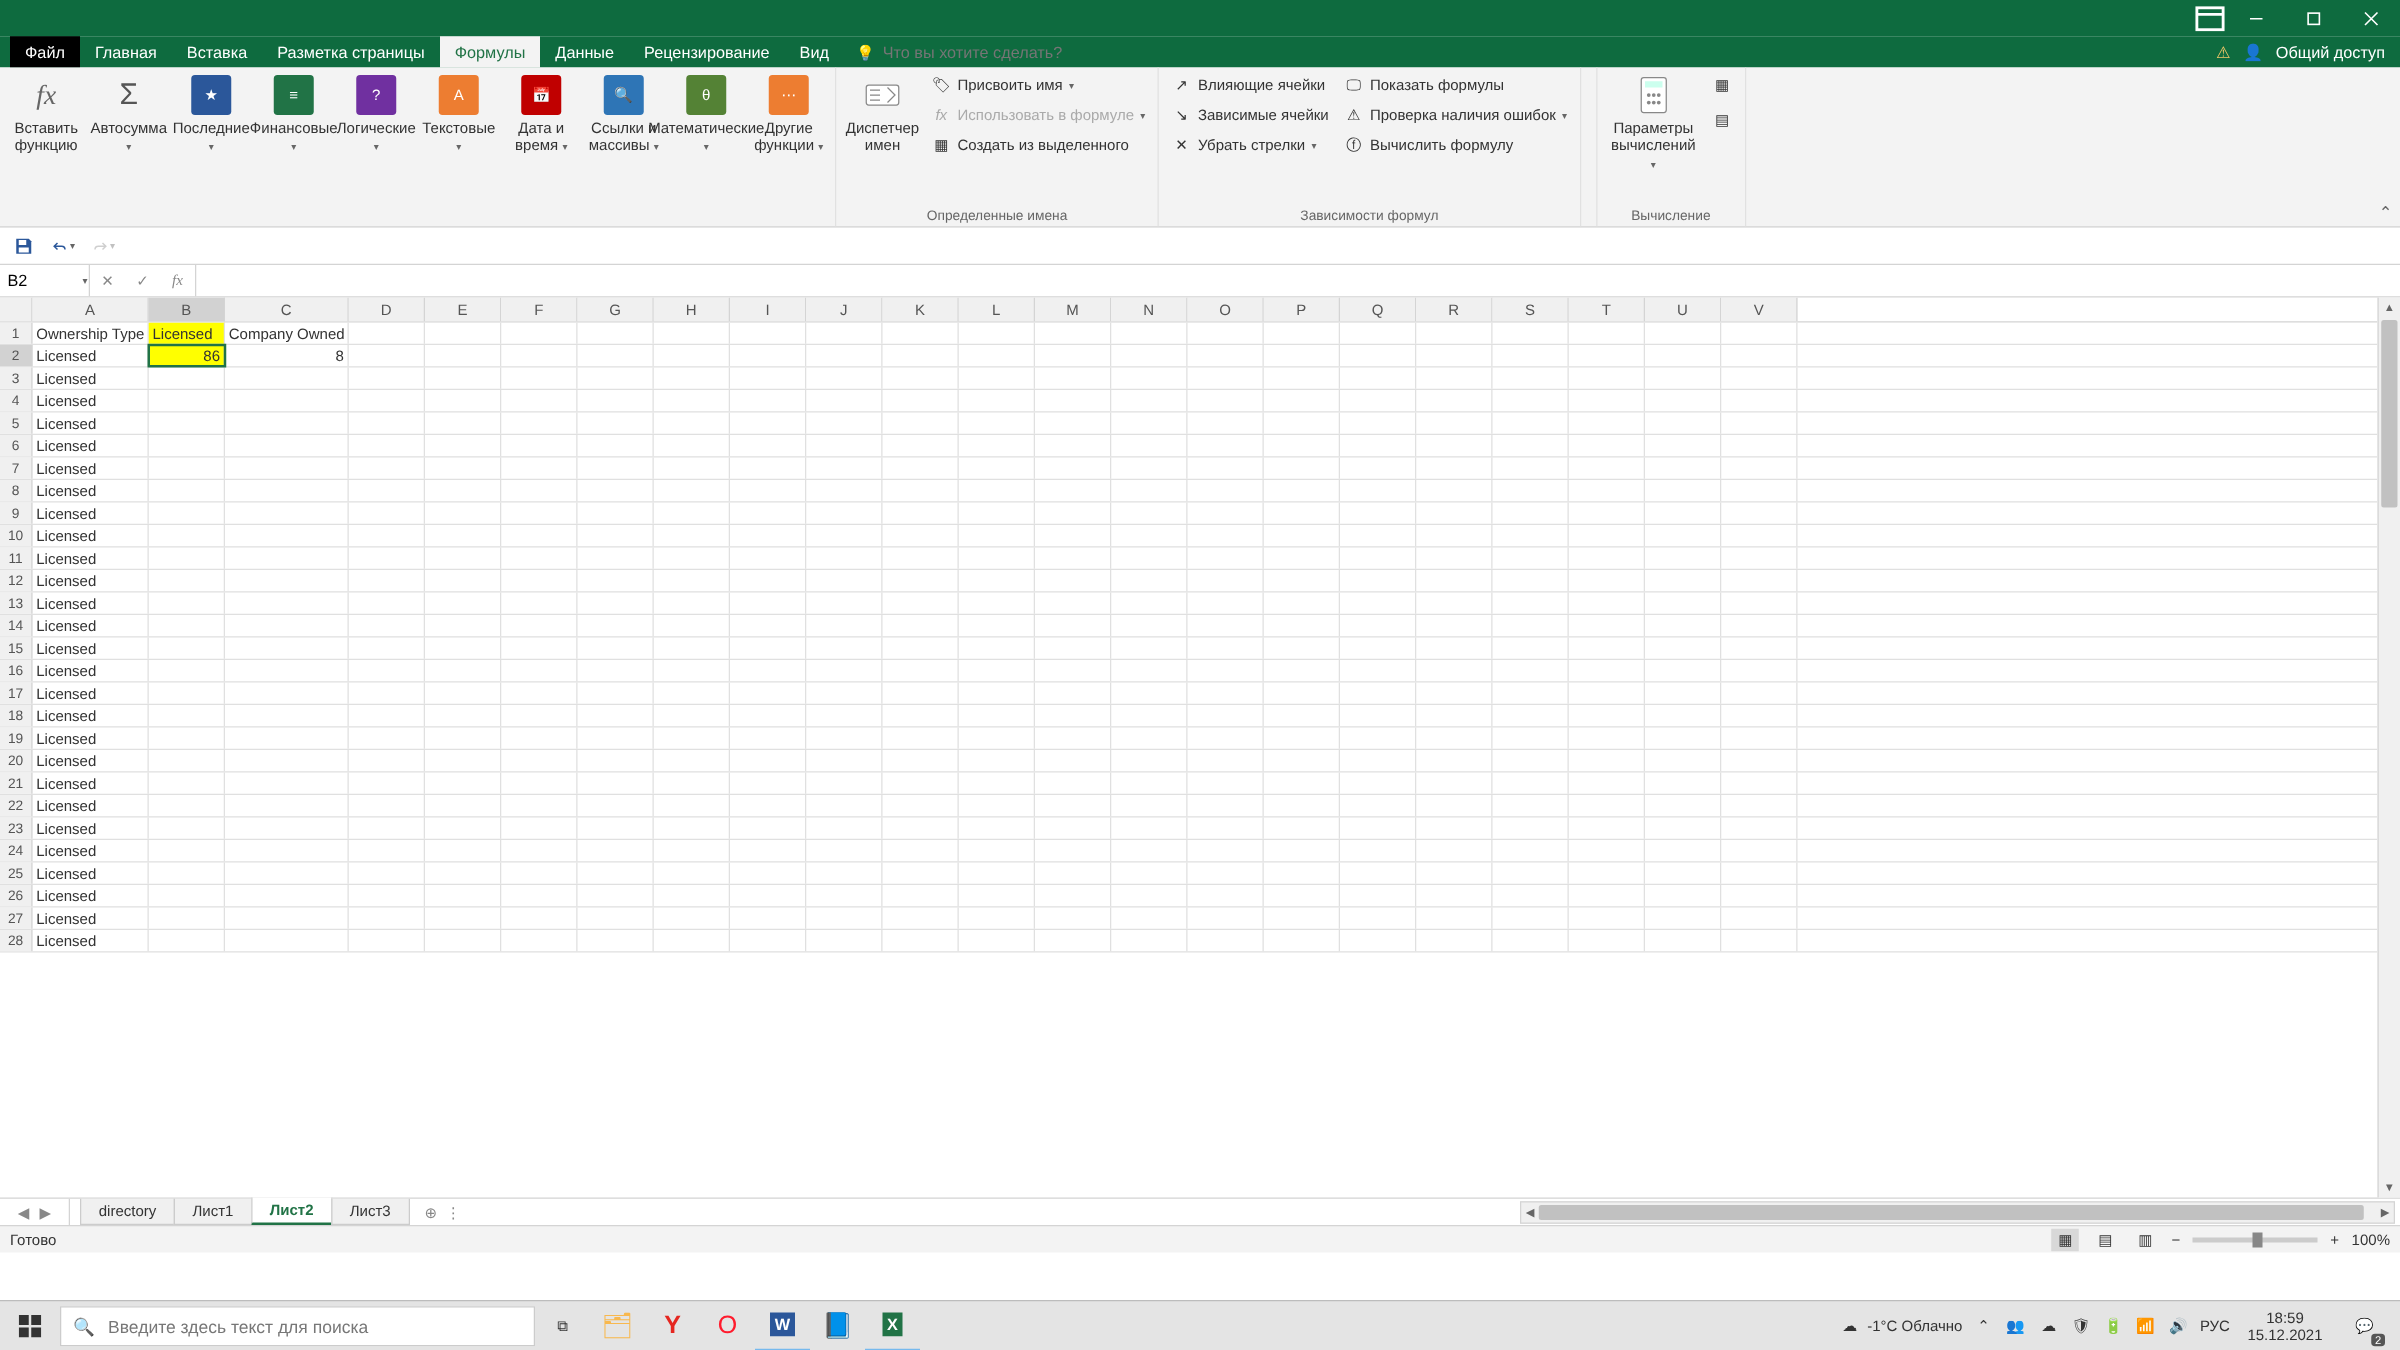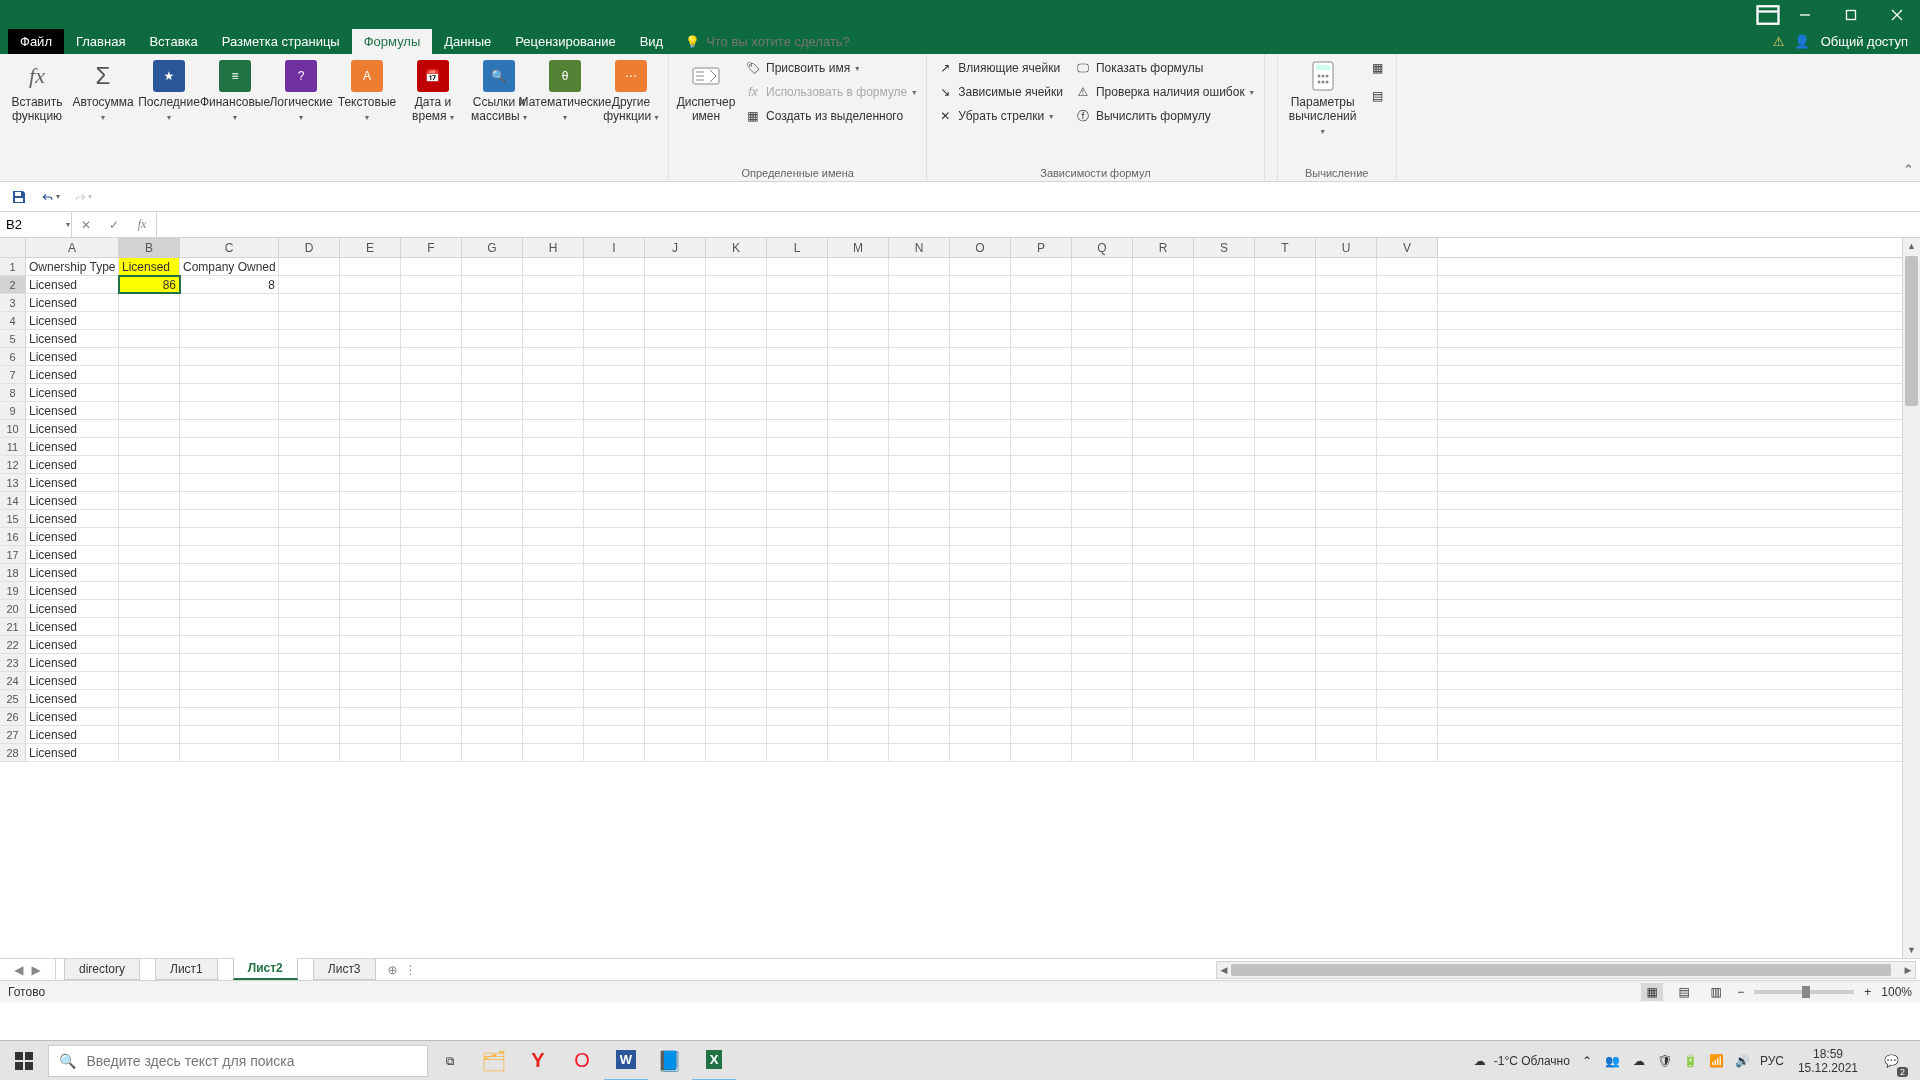--- a/index.html
+++ b/index.html
@@ -68,21 +68,21 @@
 .cell.num { justify-content: flex-end; }
 .cell.hl { background: #ffff00; }
 .cell.active { outline: 2px solid #217346; outline-offset: -1px; z-index: 2; position: relative; }
 .vscroll { width: 18px; background: #f0f0f0; border-left: 1px solid #d4d4d4; position: relative; }
 .vthumb { position: absolute; left: 2px; right: 2px; top: 18px; height: 150px; background: #c1c1c1; border-radius: 2px; }
 .varrow { position: absolute; left: 0; right: 0; height: 16px; display:flex; align-items:center; justify-content:center; color:#666; font-size:9px; }
 
 
 .sheet-row { height: 22px; background: #fff; border-top: 1px solid #d4d4d4; display: flex; align-items: stretch; }
 .sheet-nav { width: 56px; display: flex; align-items: center; justify-content: center; gap: 8px; color: #888; border-right: 1px solid #d4d4d4; }
-.sheet-tabs { display: flex; align-items: flex-end; padding-left: 8px; gap: 16px; }
+.sheet-tabs { display: flex; align-items: flex-end; padding-left: 8px; gap: 0; }
 .sheet-tab { padding: 3px 14px; font-size: 12px; border: 1px solid #ccc; border-top: none; background: #f0f0f0; cursor: pointer; margin-right: -1px; }
 .sheet-tab.active { background: #fff; border-bottom: 2px solid #217346; font-weight: 600; color: #217346; }
 .sheet-add { width: 24px; display: flex; align-items: center; justify-content: center; color: #888; cursor: pointer; margin-left: 6px; }
 .sheet-spacer { flex: 1; display: flex; align-items: center; }
 .sheet-split { width: 10px; color: #888; }
 .hscroll { width: 700px; height: 18px; background: #f0f0f0; border: 1px solid #d4d4d4; position: relative; margin-right: 4px; align-self: center; }
 .hthumb { position: absolute; top: 2px; bottom: 2px; left: 14px; width: 660px; background: #c1c1c1; border-radius: 2px; }
 .harrow { position: absolute; top: 0; bottom: 0; width: 14px; display:flex; align-items:center; justify-content:center; color:#666; font-size:9px; }
 
 

